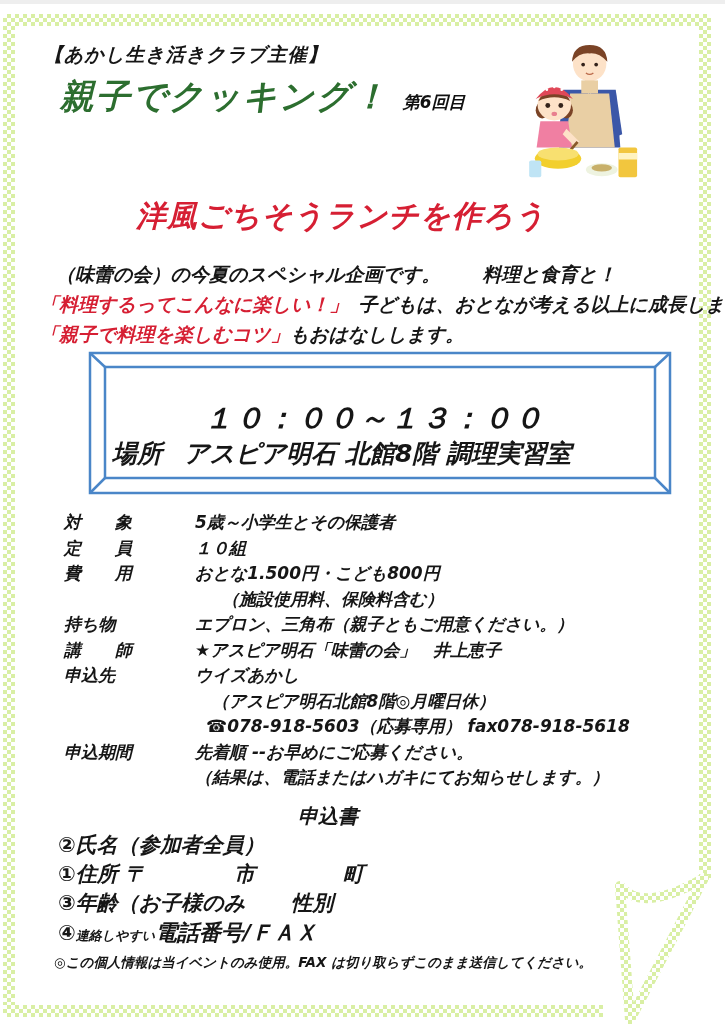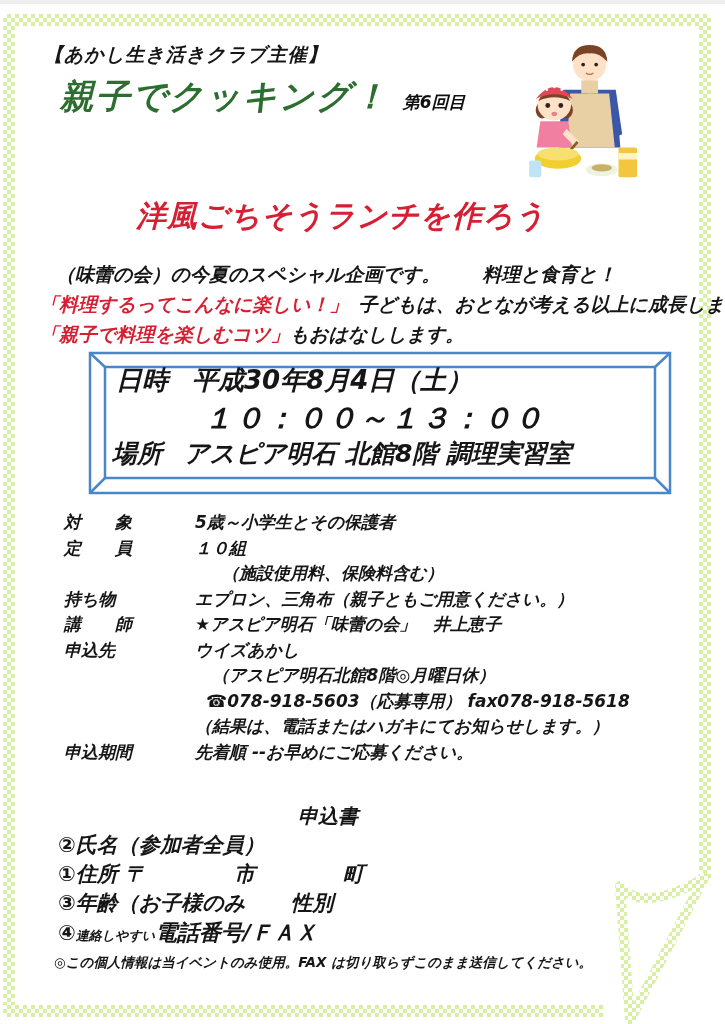--- a/index.html
+++ b/index.html
@@ -158,56 +158,56 @@
 
   <div class="event-box">
     <svg width="584" height="144" viewBox="0 0 584 144">
       <rect class="frame-line" x="2" y="2" width="580" height="140"></rect>
       <rect class="frame-line" x="17" y="16" width="550" height="111"></rect>
       <line class="frame-line" x1="2" y1="2" x2="17" y2="16"></line>
       <line class="frame-line" x1="582" y1="2" x2="567" y2="16"></line>
       <line class="frame-line" x1="2" y1="142" x2="17" y2="127"></line>
       <line class="frame-line" x1="582" y1="142" x2="567" y2="127"></line>
     </svg>
-    <div class="ev-line1">
-      <span class="lbl">日時</span><span>平成30年8月4日（土）</span>
-    </div>
     <div class="ev-line2">
       <span>１０：００～１３：００</span>
     </div>
     <div class="ev-line3">
       <span class="lbl">場所</span><span>アスピア明石 北館8階 調理実習室</span>
     </div>
   </div>
 
   <div class="details">
     <div class="dline">
       <span class="dlabel">対　　象</span><span>5歳～小学生とその保護者</span>
     </div>
     <div class="dline">
       <span class="dlabel">定　　員</span><span>１０組</span>
+    </div>
+    <div class="dline">
+      <span class="dlabel">費　　用</span><span>おとな1.500円・こども800円</span>
     </div>
     <div class="dline ind1">（施設使用料、保険料含む）</div>
     <div class="dline">
       <span class="dlabel">持ち物</span><span>エプロン、三角布（親子ともご用意ください。）</span>
     </div>
     <div class="dline">
       <span class="dlabel">講　　師</span><span>★アスピア明石「味蕾の会」　井上恵子</span>
     </div>
     <div class="dline">
       <span class="dlabel">申込先</span><span>ウイズあかし</span>
     </div>
     <div class="dline ind2">（アスピア明石北館8階◎月曜日休）</div>
     <div class="dline ind3">
       <span>☎</span><span>078-918-5603（応募専用）</span> <span>fax078-918-5618</span>
     </div>
+    <div class="dline">
+      <span class="dlabel">申込期間</span><span>先着順 --お早めにご応募ください。</span>
+    </div>
     <div class="dline ind0">（結果は、電話またはハガキにてお知らせします。）</div>
-    <div class="dline">
-      <span class="dlabel">申込期間</span><span>先着順 --お早めにご応募ください。</span>
-    </div>
   </div>
 
   <div class="form">
     <div class="form-heading">申込書</div>
     <div class="dline">②氏名（参加者全員）</div>
     <div class="dline">
       <span>①住所 〒</span><span class="gap90"></span><span>市</span><span class="gap90"></span><span>町</span>
     </div>
     <div class="dline">
       <span>③年齢（お子様のみ</span><span class="gap40"></span><span>性別</span>

